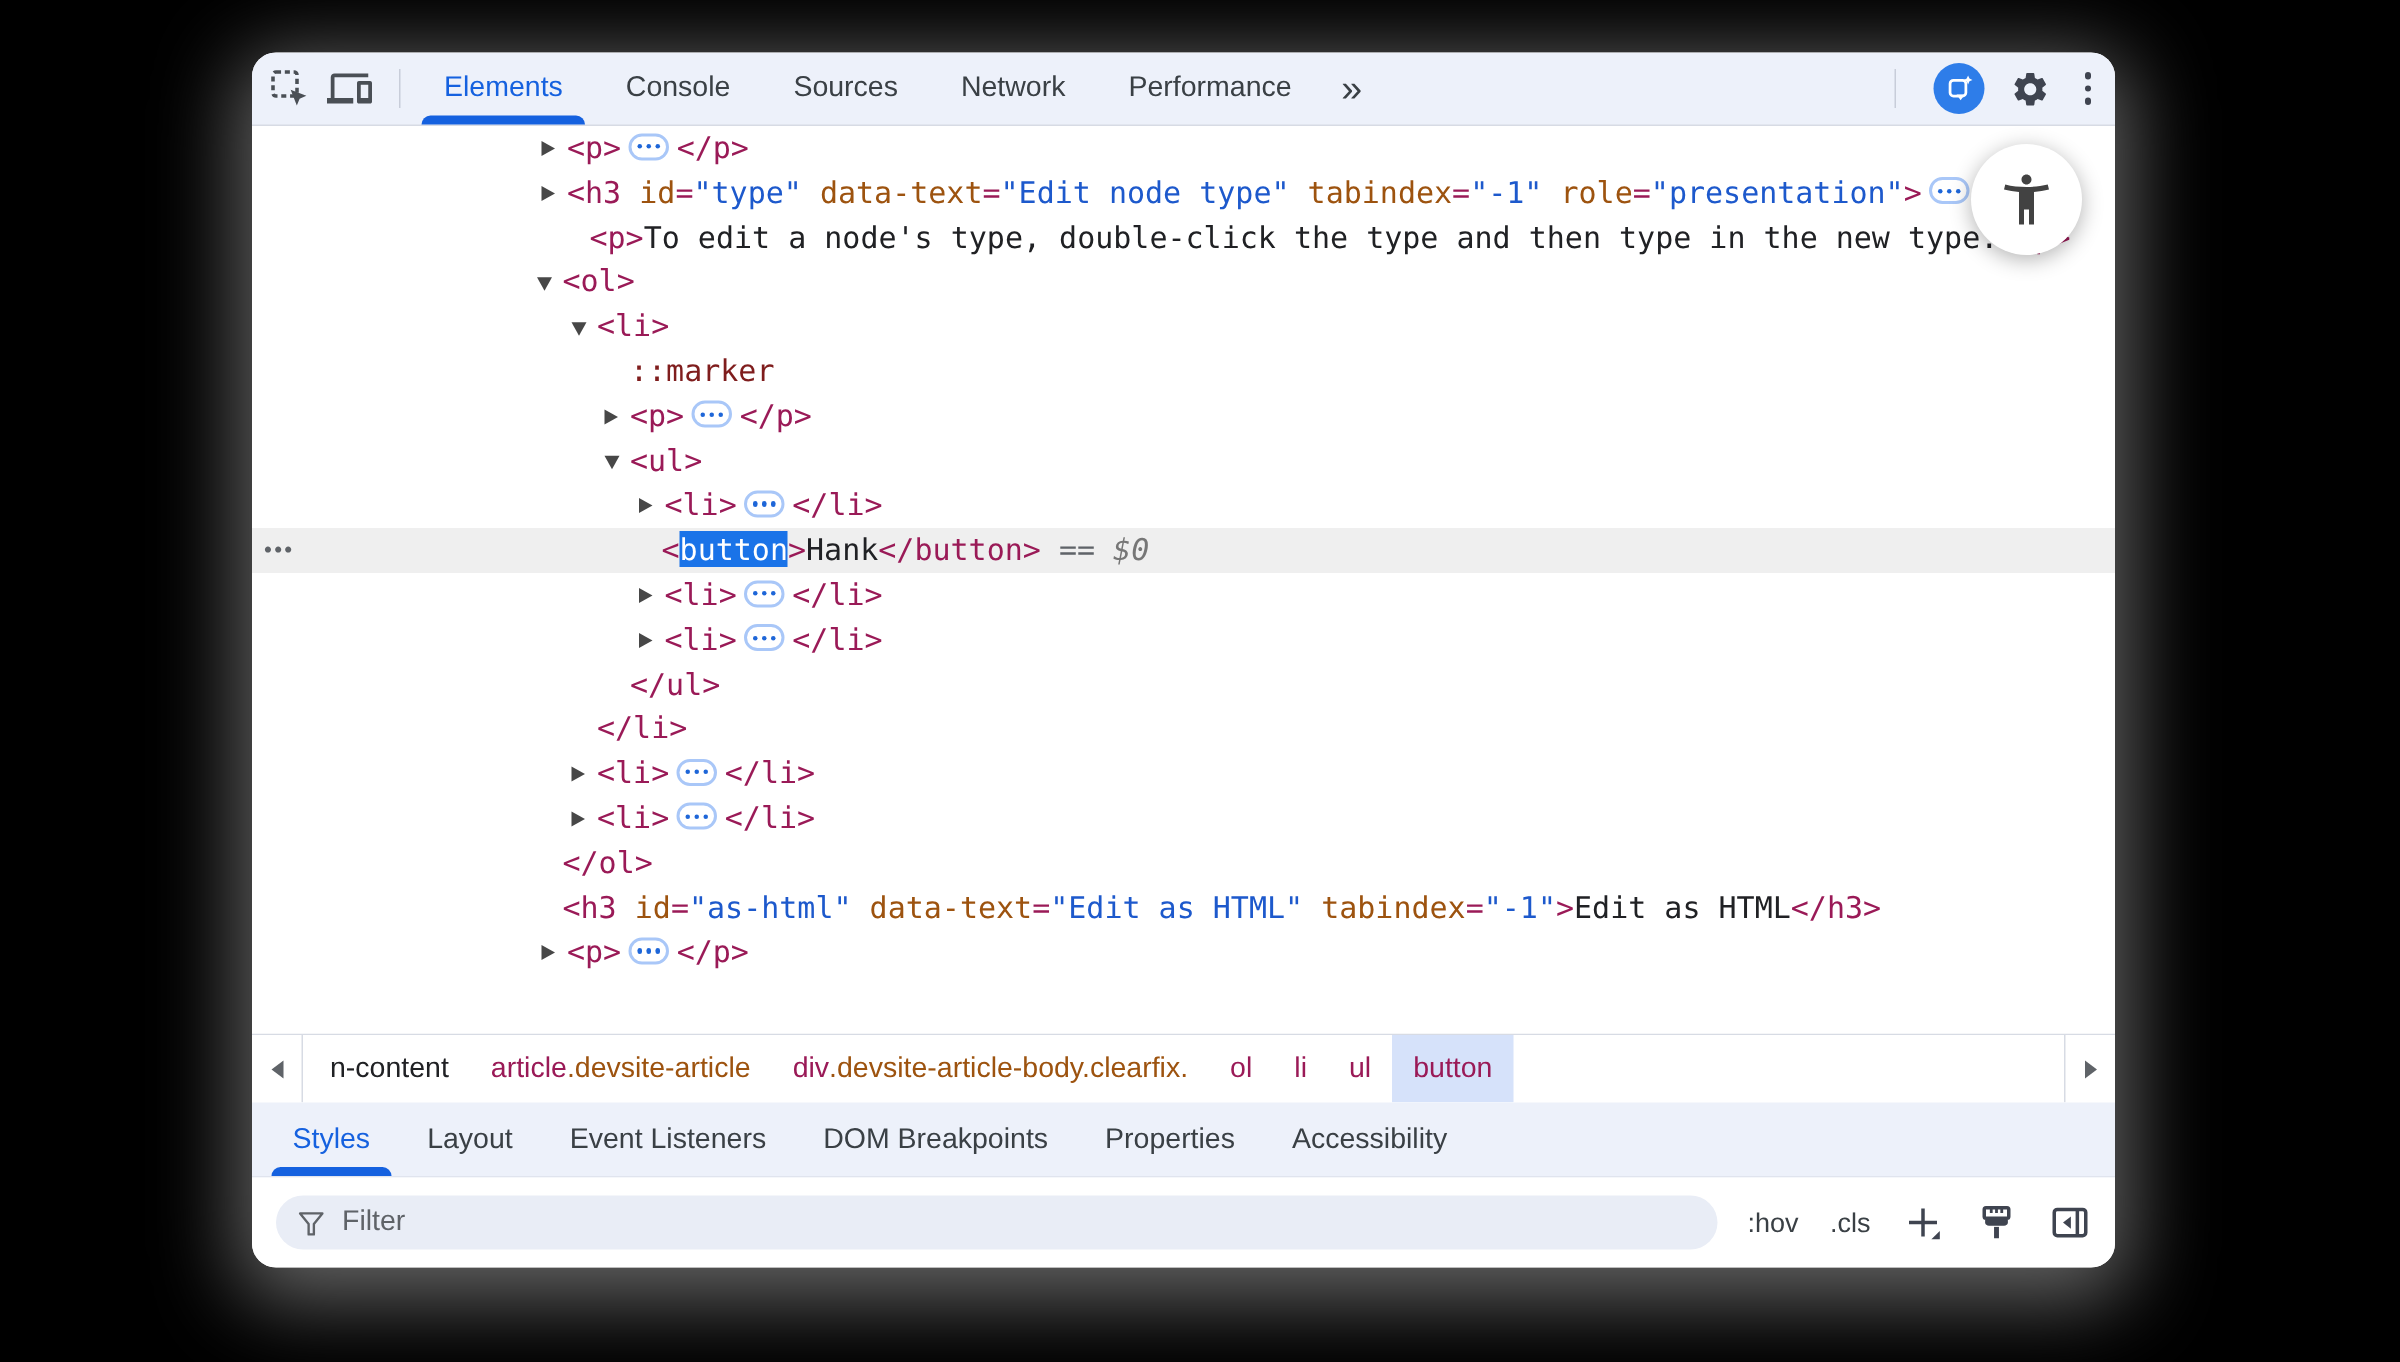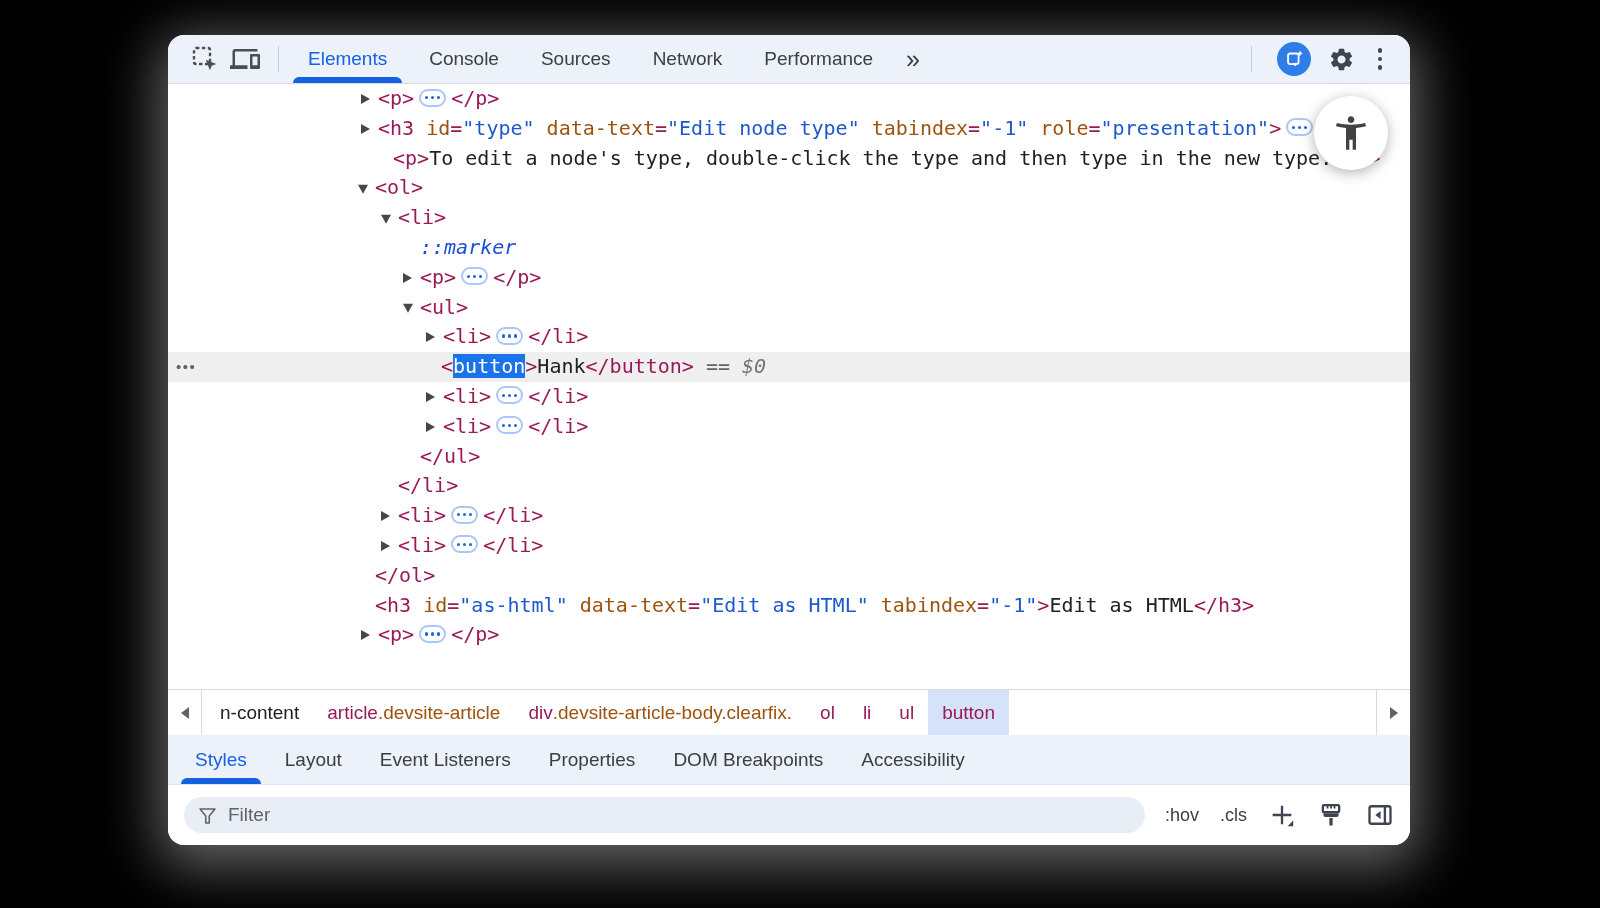--- a/index.html
+++ b/index.html
@@ -15,21 +15,21 @@
     box-shadow:0 12px 55px 10px rgba(125,125,125,.8);
     display:flex; flex-direction:column;
   }
   
   .titlebar { flex:none; height:53px; background:#fff; display:flex; align-items:center; padding-left:14px; }
   .lights { display:flex; gap:12px; }
   .light { width:22px; height:22px; border-radius:50%; }
   .light.red{ background:#ff5f57; } .light.yellow{ background:#febc2e; } .light.green{ background:#2ac840; }
   .win-title { margin-left:23px; font-size:19px; font-weight:700; color:#3c4043; letter-spacing:.2px; }
   
-  .toolbar { flex:none; height:49px; background:#edf1fa; border-bottom:1px solid #d7dbe4; display:flex; align-items:center; padding:0 22px; }
+  .toolbar { flex:none; height:49px; background:#edf1fa; border-bottom:1px solid #d7dbe4; display:flex; align-items:center; padding:0 10px; }
   .tool-icon { width:30px; height:30px; display:flex; align-items:center; justify-content:center; margin-right:10px; }
   .vdivider { width:1px; height:26px; background:#c8cdd9; margin:0 8px; }
   .tabs { display:flex; height:100%; align-items:stretch; }
   .tab { position:relative; padding:0 21px; display:flex; align-items:center; font-size:19px; color:#3a4045; cursor:default; }
   .tab.selected { color:#1561df; }
   .tab.selected::after { content:""; position:absolute; left:6px; right:6px; bottom:0; height:6px; background:#1561df; border-radius:6px 6px 0 0; }
   .more-tabs { font-size:25px; color:#3a4045; padding:0 12px; line-height:1; }
   .toolbar-right { margin-left:auto; display:flex; align-items:center; gap:17px; }
   .ai-circle { width:34px; height:34px; border-radius:50%; background:#2e7de9; display:flex; align-items:center; justify-content:center; }
   .kebab { display:flex; flex-direction:column; gap:4px; padding:2px 6px; }
@@ -37,21 +37,21 @@
   
   .tree { flex:1; position:relative; overflow:hidden; background:#fff;
     font-family:"DejaVu Sans Mono","Liberation Mono",monospace; font-size:20px; color:#202124; }
   .row { height:29.8px; line-height:29.8px; white-space:pre; position:relative; }
   .row.selected { background:#efefef; }
   .gutter-dots { position:absolute; left:8px; top:0; color:#5f6368; font-size:15px; letter-spacing:1.5px; font-family:"Liberation Sans",sans-serif; }
   .arrow { position:absolute; top:50%; width:0; height:0; }
   .arrow.r { transform:translateY(-50%); border-left:9px solid #474747; border-top:5.5px solid transparent; border-bottom:5.5px solid transparent; }
   .arrow.d { transform:translateY(-35%); border-top:9px solid #474747; border-left:5.5px solid transparent; border-right:5.5px solid transparent; }
   .t-tag{ color:#9a1a57; } .t-attr{ color:#9d530f; } .t-val{ color:#1d59cc; }
-  .t-text{ color:#202124; } .t-pseudo{ color:#1d4ed8;font-style:italic; }
+  .t-text{ color:#202124; } .t-pseudo{ color:#7f1d1d; }
   .t-eq{ color:#5f6368; } .t-var{ color:#767676; font-style:italic; }
   .t-sel{ background:#1a73e8; color:#fff; }
   .pill { display:inline-flex; vertical-align:middle; margin:0 5px 4px 5px; width:27px; height:18px;
     border:2px solid #a9c7f8; border-radius:10px; align-items:center; justify-content:center; gap:2.5px; background:#fff; }
   .pill i { width:3.5px; height:3.5px; border-radius:50%; background:#1e66d8; }
   .a11y-cursor { position:absolute; left:1146px; top:12px; width:74px; height:74px; border-radius:50%;
     background:#fff; box-shadow:0 3px 14px rgba(0,0,0,.3); display:flex; align-items:center; justify-content:center; }
   
   .crumbbar { flex:none; height:46px; border-top:1px solid #d7dbe4; background:#fff; display:flex; align-items:stretch; font-size:19px; overflow:hidden; }
   .crumb-nav { flex:none; width:34px; display:flex; align-items:center; justify-content:center; }
@@ -183,22 +183,22 @@
       </div>
     <div class="crumb-nav right">
         <span class="tri-right"></span>
       </div>
   </div>
 
   <div class="stylestabs" id="styles-tabs">
       <div class="stab selected">Styles</div>
       <div class="stab">Layout</div>
       <div class="stab">Event Listeners</div>
+      <div class="stab">DOM Breakpoints</div>
       <div class="stab">Properties</div>
-      <div class="stab">DOM Breakpoints</div>
       <div class="stab">Accessibility</div>
     </div>
 
   <div class="filterbar">
     <div class="filter-pill">
       <svg width="21" height="21" viewBox="0 0 24 24">
         <path d="M3.5 4.5 h17 l-6.5 8 v8 h-4 v-8 z" fill="none" stroke="#5f6368" stroke-width="1.8" stroke-linejoin="round"></path>
       </svg>
       <span class="filter-ph">Filter</span>
     </div>

